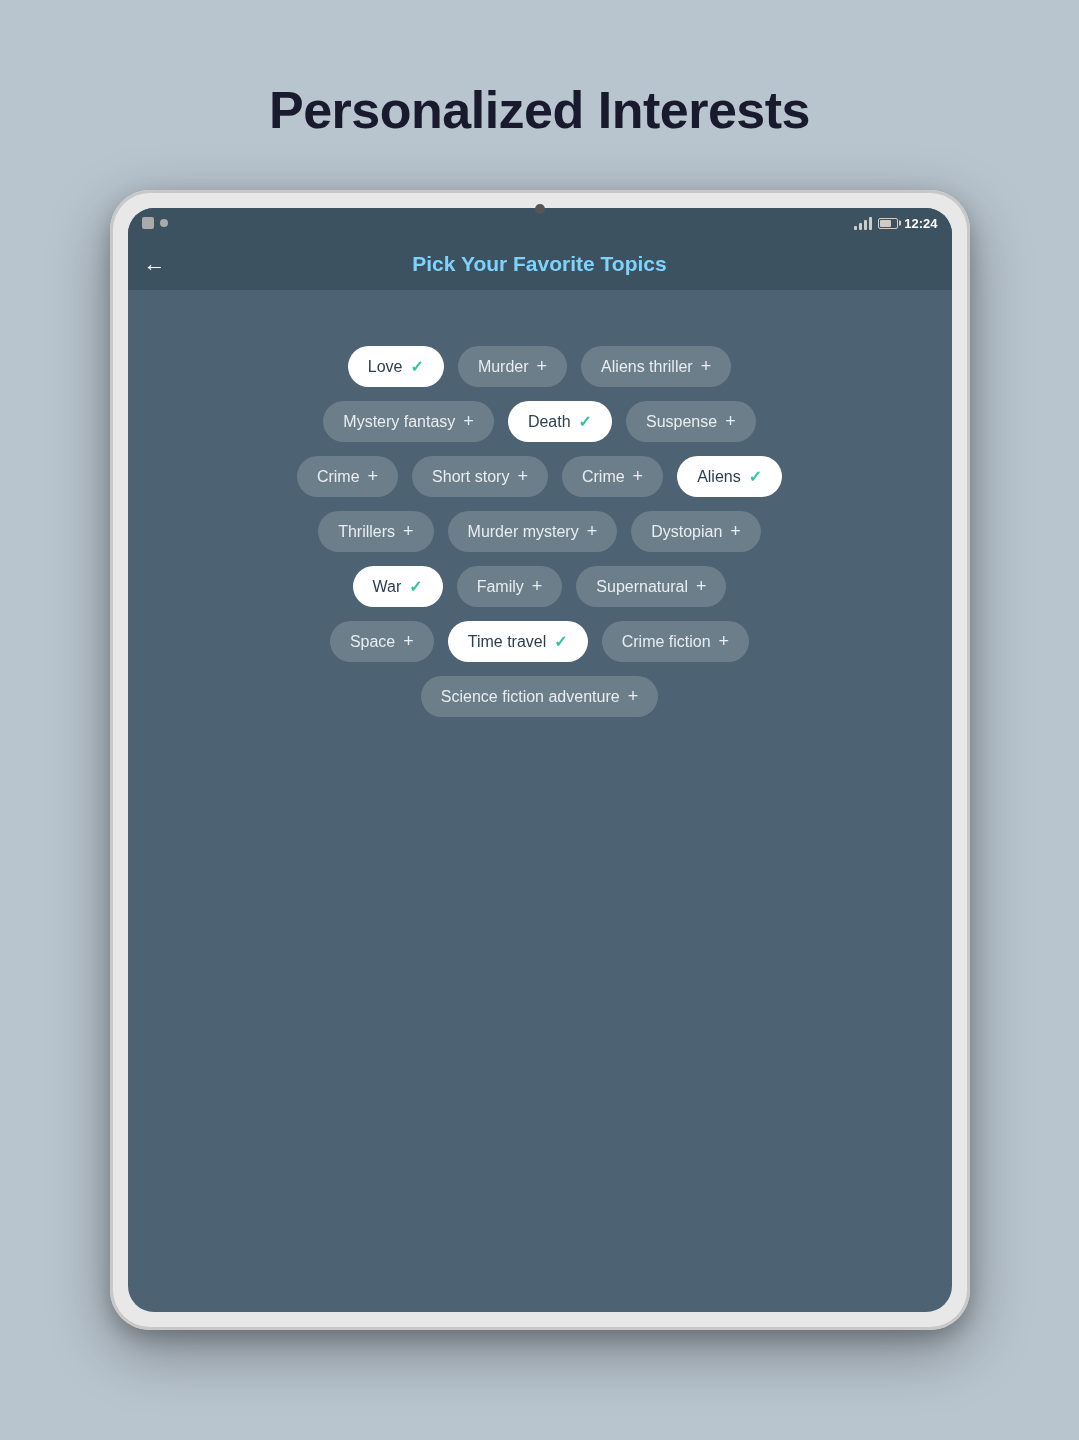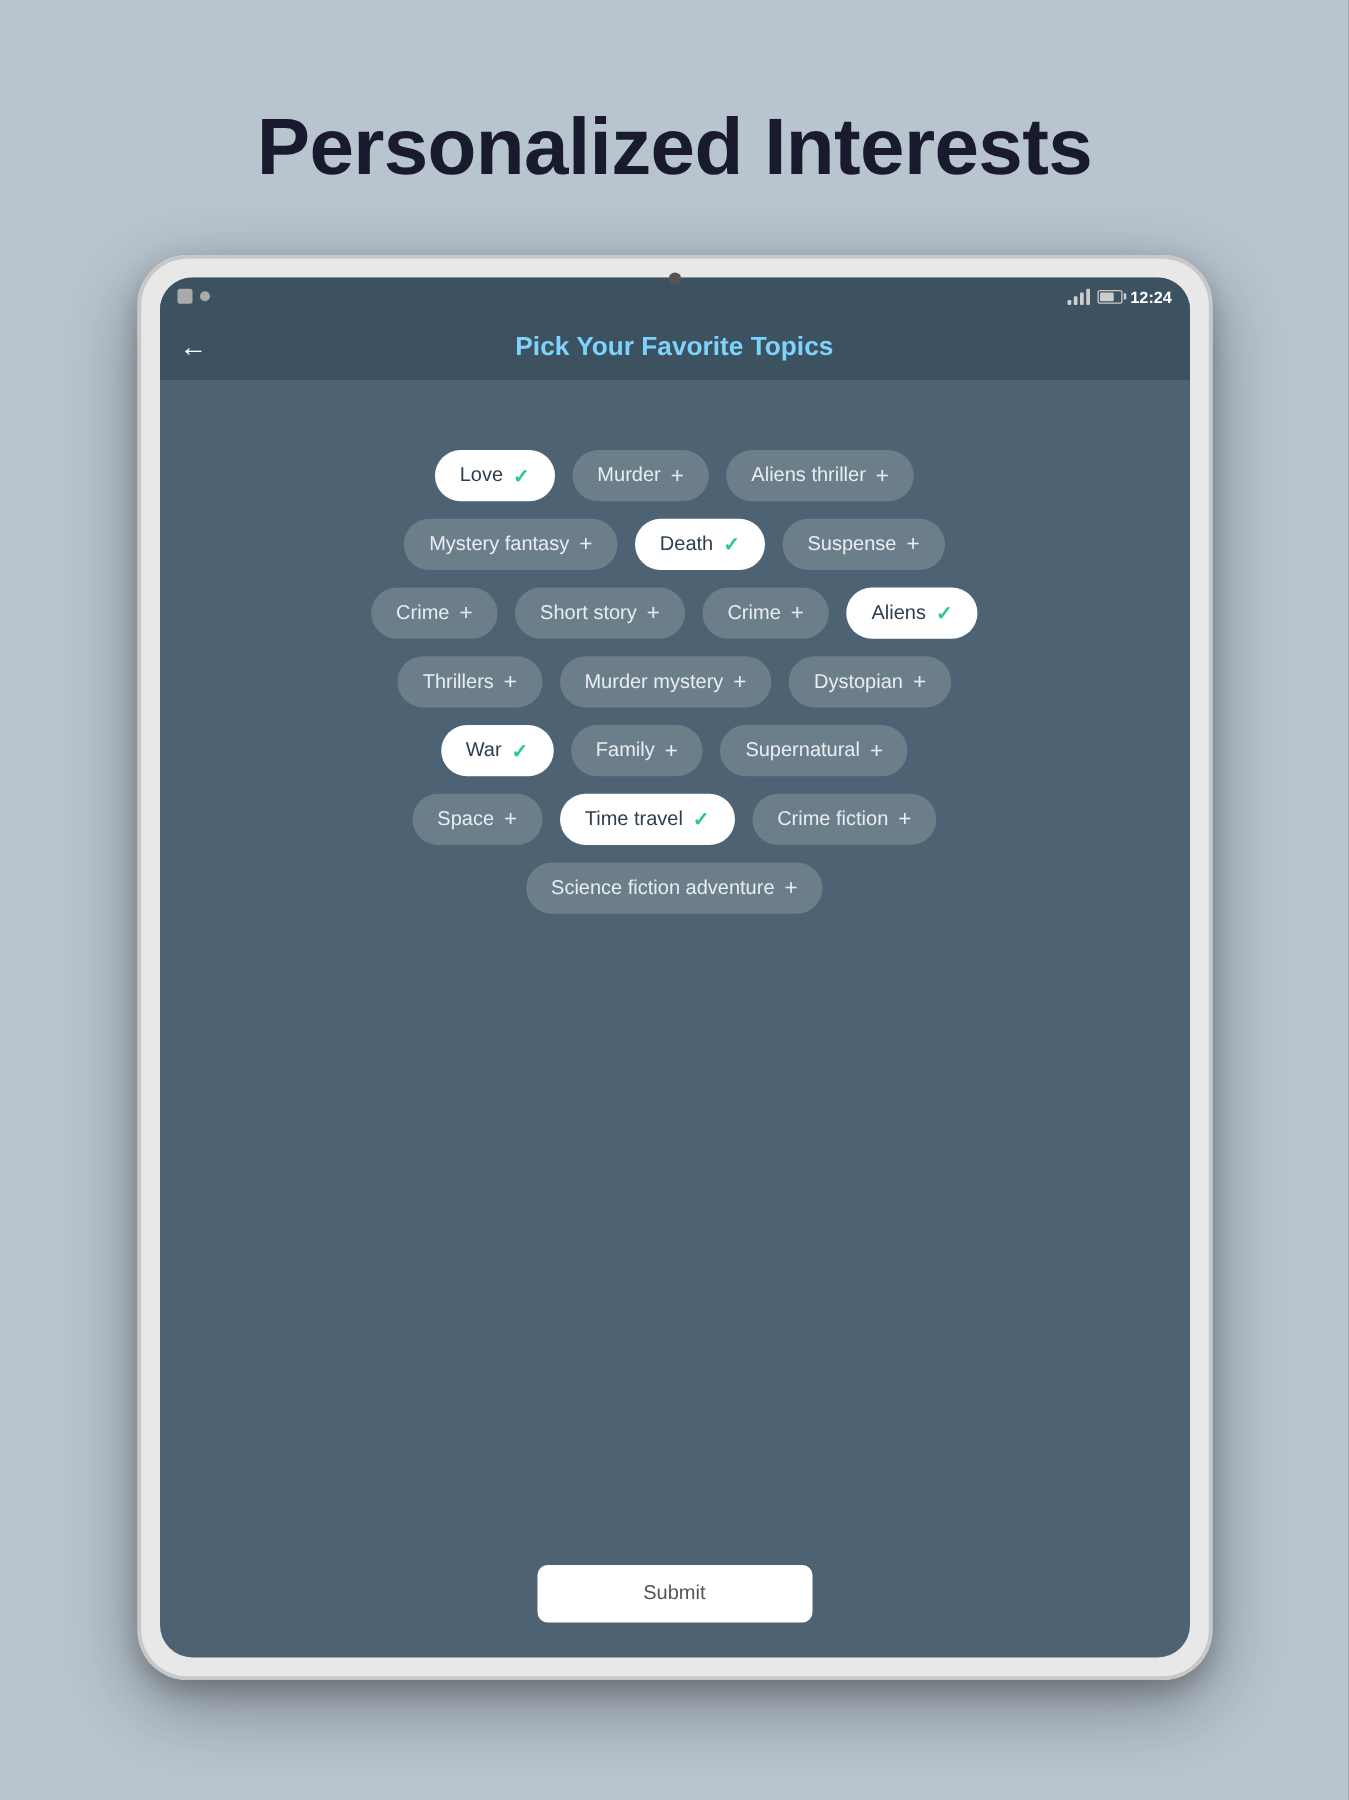--- a/index.html
+++ b/index.html
@@ -8,21 +8,21 @@
       height: 1440px;
       background: #b8c4ce;
       display: flex;
       flex-direction: column;
       align-items: center;
       font-family: 'Segoe UI', Arial, sans-serif;
       overflow: hidden;
     }
 
     .page-title {
-      font-size: 64px;
+      font-size: 52px;
       font-weight: 700;
       color: #1a1a2e;
       margin-top: 80px;
       margin-bottom: 50px;
       letter-spacing: -0.5px;
     }
 
     
     .tablet-frame {
       width: 860px;
@@ -368,18 +368,15 @@
           </div>
           <div class="topics-row">
             <div class="chip chip-default">
               <span>Science fiction adventure</span>
               <span class="chip-plus">+</span>
             </div>
           </div>
         </div>
     </div>
 
-    <div class="bottom-area">
-      <button class="submit-btn">Submit</button>
-    </div>
 
   </div>
 </div>
 
 </body></html>

